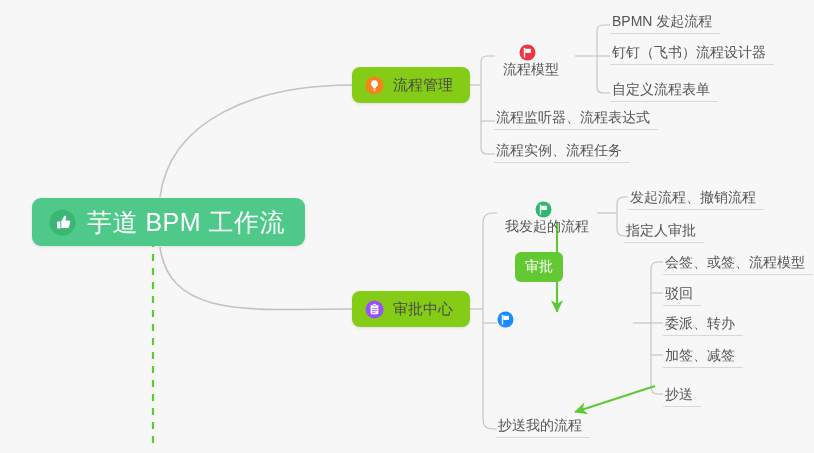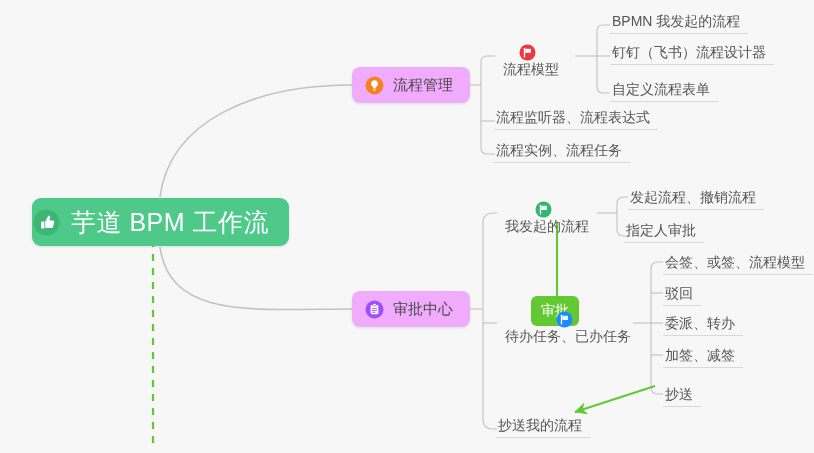--- a/index.html
+++ b/index.html
@@ -31,33 +31,33 @@
     position: absolute;
     display: flex;
     align-items: center;
     box-sizing: border-box;
     white-space: nowrap;
   }
 
   .root-node {
     background: #4ec98a;
     border-radius: 9px;
-    padding: 0 20px 0 1px;
+    padding: 0 20px 0 17px;
     height: 48px;
     box-shadow: 0 1px 3px rgba(0,0,0,0.10);
   }
   .root-label {
     color: #ffffff;
     font-size: 25px;
     letter-spacing: 0.5px;
     margin-left: 11px;
   }
 
   .card-node {
-    background: #f0abfc;
+    background: #84cc16;
     border-radius: 8px;
     padding: 0 17px 0 13px;
     height: 36px;
     box-shadow: 0 1px 3px rgba(0,0,0,0.10);
   }
   .card-label {
     color: #4a4a4a;
     font-size: 15px;
     margin-left: 9px;
   }
@@ -189,21 +189,21 @@
       <svg width="17" height="17" viewBox="0 0 17 17" xmlns="http://www.w3.org/2000/svg">
         <circle cx="8.5" cy="8.5" r="8" fill="#ed3842"></circle>
         <path d="M5.5 4.3 v8.6" stroke="#ffffff" stroke-width="1.35" stroke-linecap="round"></path>
         <path d="M6.3 4.8 h5.6 v4.1 H6.3 z" fill="#ffffff"></path>
       </svg>
     </span>
     <span class="flag-label">流程模型</span>
   </div>
 
   <div class="node leaf-node" style="left:610px; top:8px;">
-    <span class="leaf-label">BPMN 我发起的流程</span>
+    <span class="leaf-label">BPMN 发起流程</span>
   </div>
   <div class="node leaf-node" style="left:610px; top:39px;">
     <span class="leaf-label">钉钉（飞书）流程设计器</span>
   </div>
   <div class="node leaf-node" style="left:610px; top:76px;align-items:flex-end;">
     <span class="leaf-label">自定义流程表单</span>
   </div>
 
   <div class="node leaf-node" style="left:494px; top:104px;">
     <span class="leaf-label">流程监听器、流程表达式</span>
@@ -235,33 +235,32 @@
         <path d="M5.5 4.3 v8.6" stroke="#ffffff" stroke-width="1.35" stroke-linecap="round"></path>
         <path d="M6.3 4.8 h5.6 v4.1 H6.3 z" fill="#ffffff"></path>
       </svg>
     </span>
     <span class="flag-label">我发起的流程</span>
   </div>
   <div class="node leaf-node" style="left:624px; top:217px;">
     <span class="leaf-label">指定人审批</span>
   </div>
 
-  <div class="node tag-node" style="left:531px; top:252px;margin-top:44px;">
+  <div class="node tag-node" style="left:515px; top:252px;">
     <span class="tag-label">审批</span>
   </div>
 
   <div class="node flag-node" style="left:497px; top:311px;">
     <span class="icon">
       <svg width="17" height="17" viewBox="0 0 17 17" xmlns="http://www.w3.org/2000/svg">
         <circle cx="8.5" cy="8.5" r="8" fill="#1a8cff"></circle>
         <path d="M5.5 4.3 v8.6" stroke="#ffffff" stroke-width="1.35" stroke-linecap="round"></path>
         <path d="M6.3 4.8 h5.6 v4.1 H6.3 z" fill="#ffffff"></path>
       </svg>
     </span>
-    <span class="flag-label">待办任务、已办任务</span>
   </div>
 
   <div class="node leaf-node" style="left:663px; top:249px;">
     <span class="leaf-label">会签、或签、流程模型</span>
   </div>
   <div class="node leaf-node" style="left:663px; top:280px;">
     <span class="leaf-label">驳回</span>
   </div>
   <div class="node leaf-node" style="left:663px; top:310px;">
     <span class="leaf-label">委派、转办</span>

